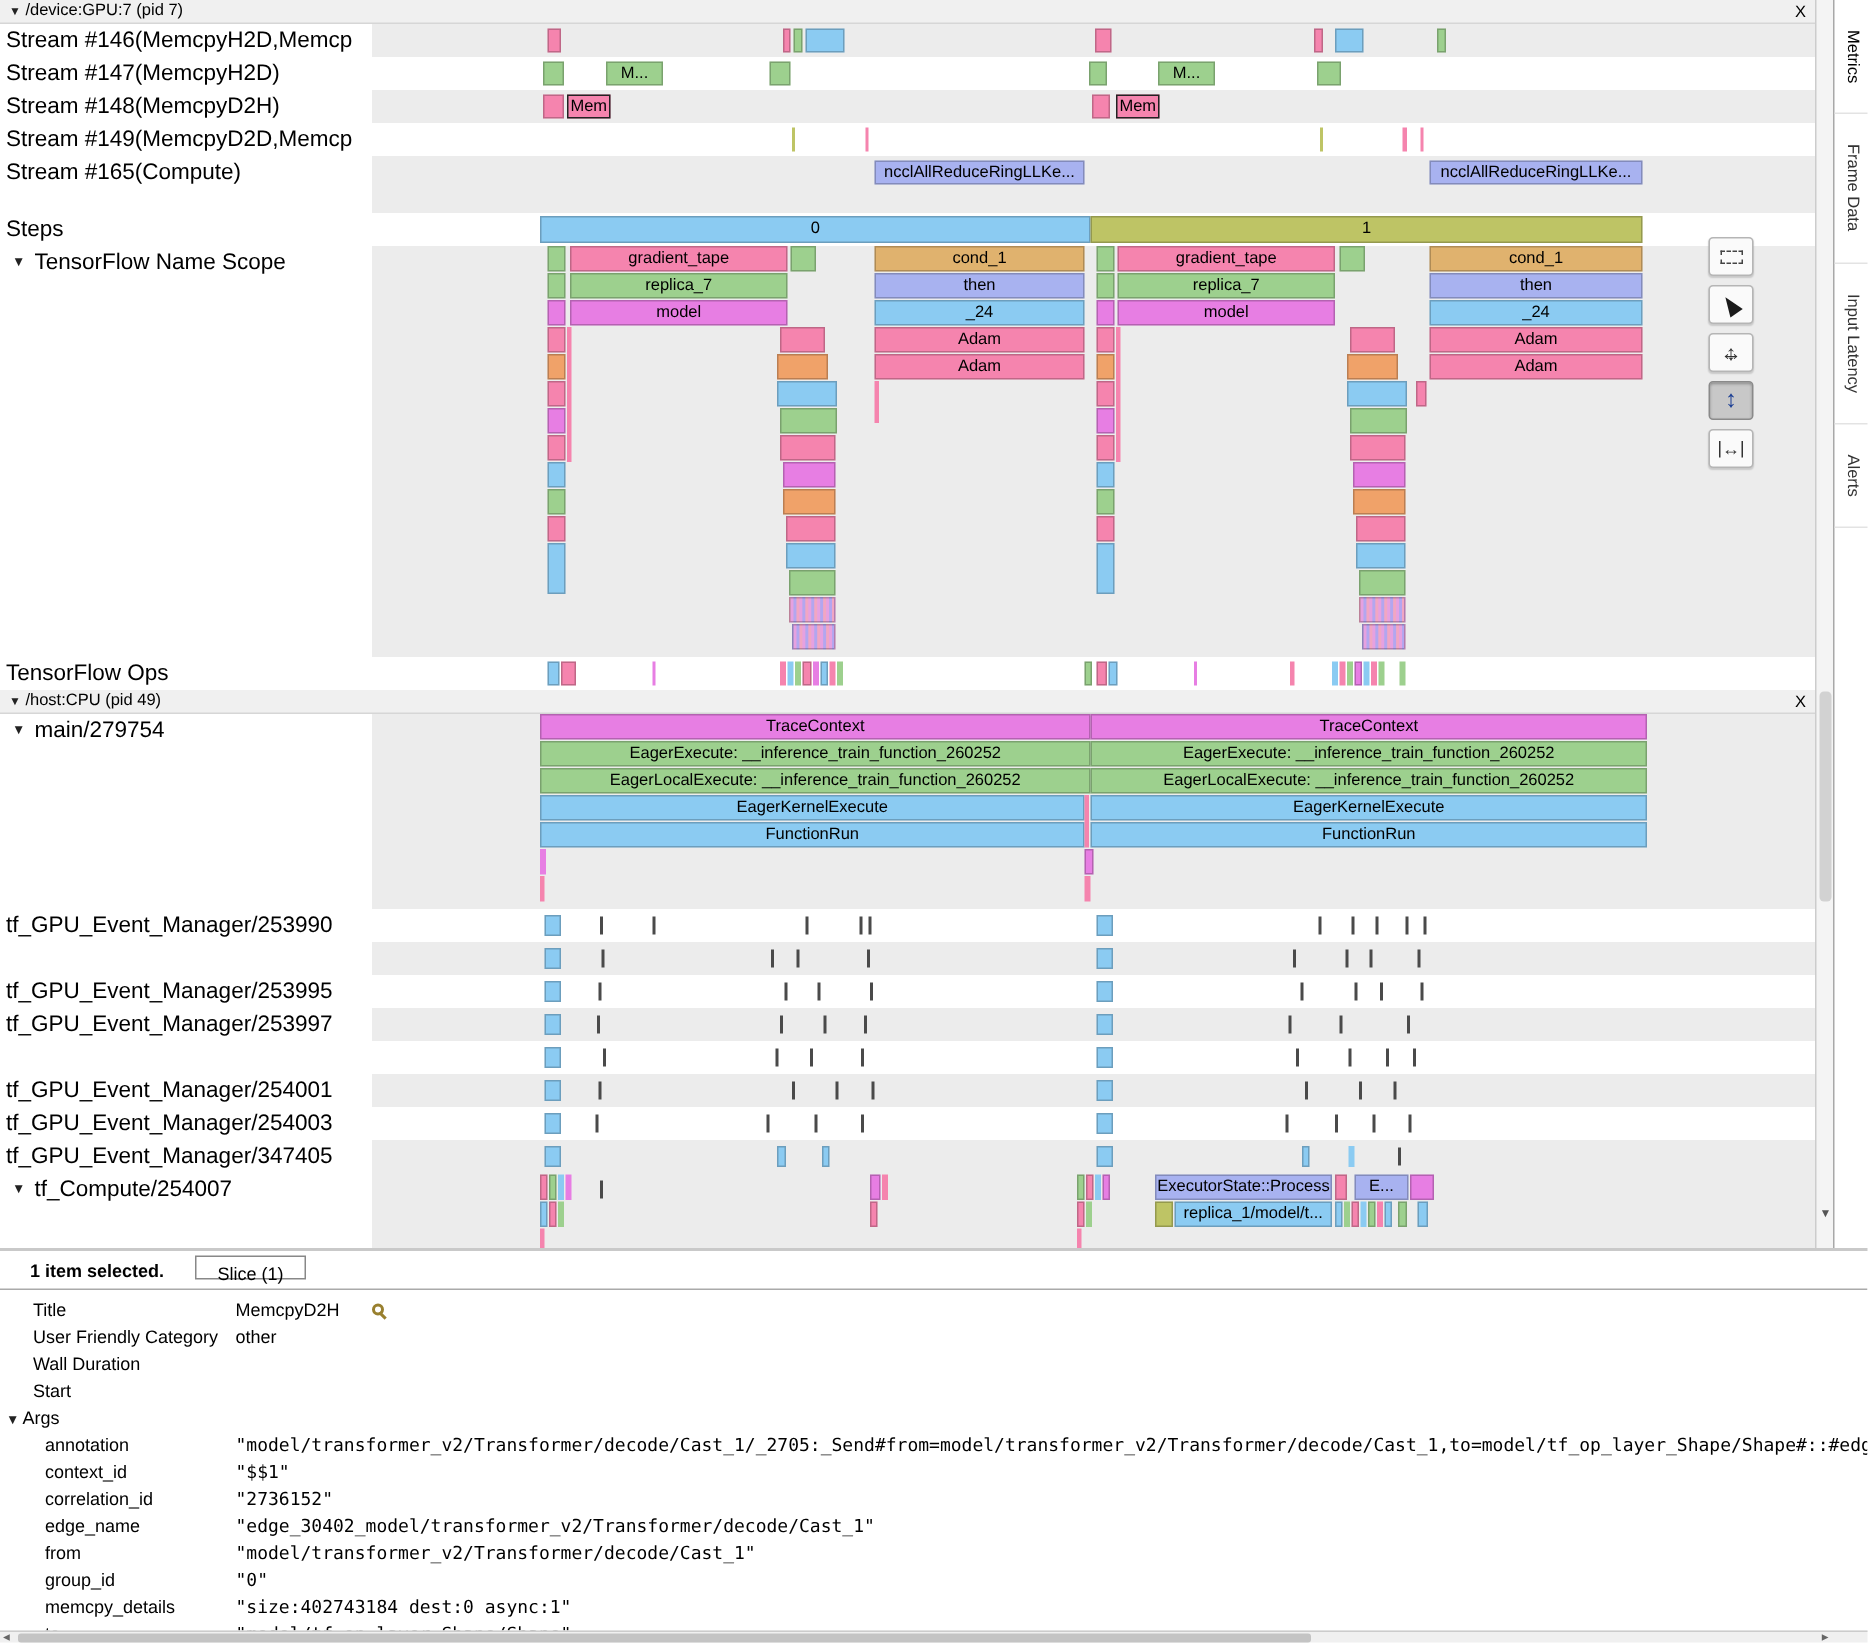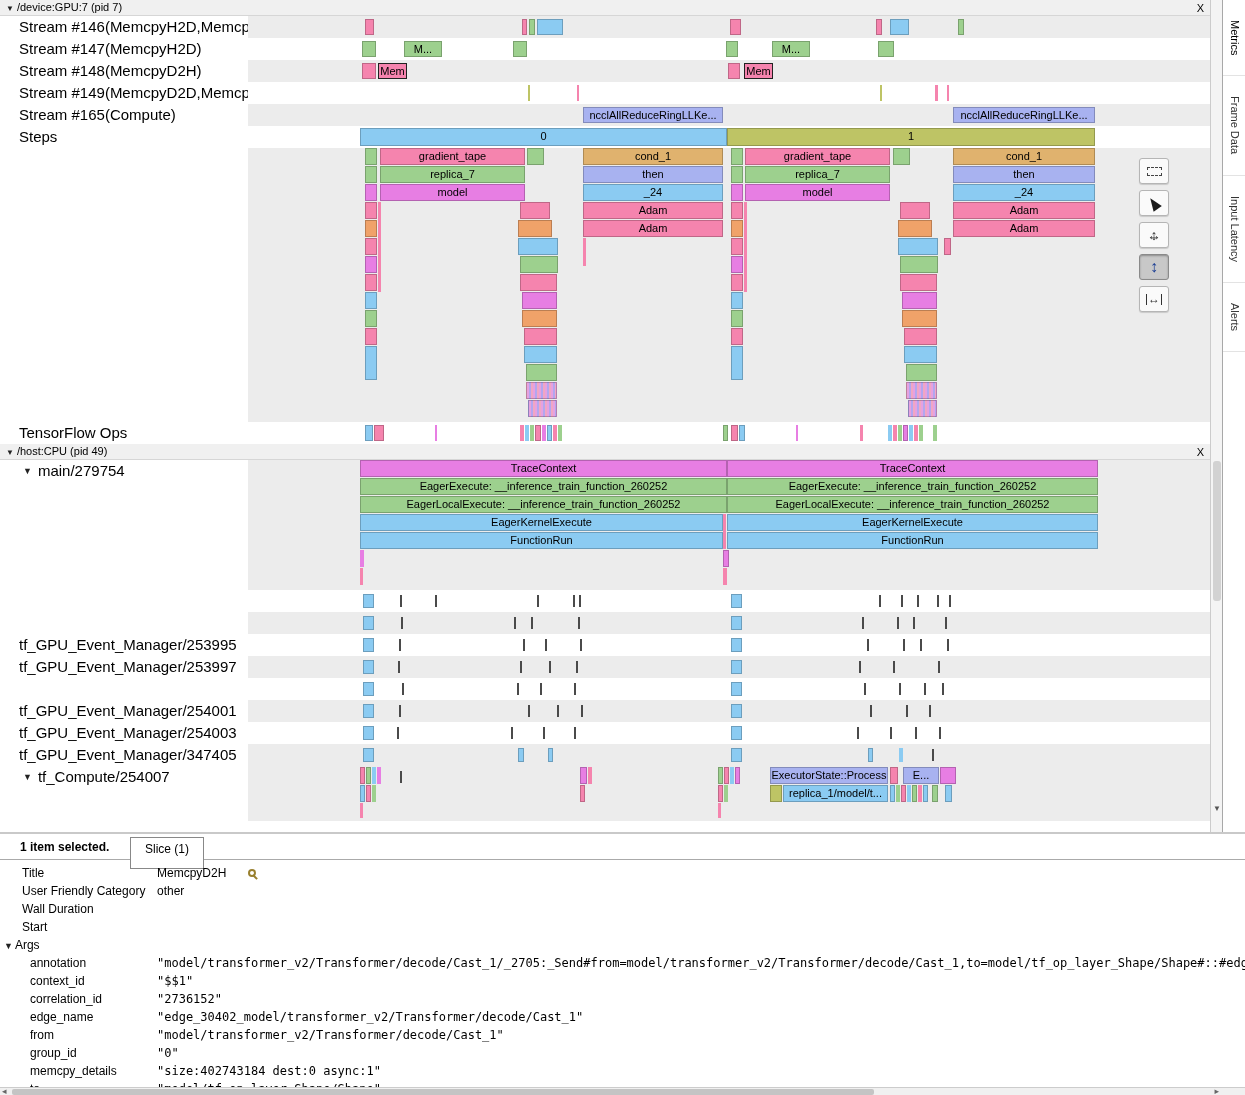--- a/index.html
+++ b/index.html
@@ -10,21 +10,21 @@
   .trace-area{position:absolute;left:0;top:0;width:1245px;height:832px;background:#fff;overflow:hidden;}
   #timeline{position:absolute;left:0;top:0;width:1210px;}
   .sec-header{position:relative;height:16px;background:#f0f0f0;border-bottom:1px solid #d6d6d6;
     font-size:11px;line-height:15px;padding-left:4px;color:#000;}
   .tri{display:inline-block;font-size:8px;margin:0 3px 0 2px;color:#222;cursor:pointer;}
   .sec-close{position:absolute;right:6px;top:0;line-height:16px;font-size:11px;cursor:pointer;}
   .trow{position:relative;width:1210px;}
   .track{position:absolute;left:248px;right:0;top:0;bottom:0;background:#fff;}
   .track.gray{background:#ececec;}
   .rlabel{position:absolute;left:0;top:0;bottom:0;width:248px;background:#fff;font-size:15px;
-    line-height:21px;padding-left:19px;white-space:nowrap;overflow:hidden;color:#000;}
+    line-height:21px;padding-left:4px;white-space:nowrap;overflow:hidden;color:#000;}
   .tri2{display:inline-block;font-size:9px;margin:0 6px 0 4px;vertical-align:2px;color:#222;cursor:pointer;}
   .bar{position:absolute;border:1px solid rgba(0,0,0,0.22);font-size:11px;line-height:15px;
     text-align:center;overflow:hidden;white-space:nowrap;color:#000;cursor:pointer;}
   .bar.sel{border:1px solid #222;}
   .bar.stripes{background:repeating-linear-gradient(90deg,#e6a1e0 0 2px,#b3a6ef 2px 4px,#f1a6c3 4px 6px);}
   .tick{position:absolute;top:5px;width:2px;height:12px;background:#4a4a4a;cursor:pointer;}
 
   
   .vscroll{position:absolute;left:1210px;top:0;width:12px;height:832px;background:#f4f4f4;
     border-left:1px solid #ccc;}
@@ -51,21 +51,21 @@
     font-size:14px;color:#333;}
   .ic-zoom{font-size:16px;font-weight:bold;color:#1c3f94;line-height:16px;}
   .ic-timing{font-size:12px;color:#333;border-left:1px solid #333;border-right:1px solid #333;
     padding:0 1px;line-height:11px;}
 
   
   .details{position:absolute;left:0;top:832px;width:1245px;height:255px;background:#fff;
     border-top:2px solid #c9c9c9;overflow:hidden;}
   .dtabs{position:relative;height:26px;border-bottom:1px solid #aaa;background:#fff;}
   .sel-text{position:absolute;left:20px;top:6px;font-weight:bold;font-size:12px;color:#000;}
-  .dtab{position:absolute;left:130px;top:3px;height:32px;padding:4px 14px 0 14px;border:1px solid #888;
+  .dtab{position:absolute;left:130px;top:3px;height:16px;padding:4px 14px 0 14px;border:1px solid #888;
     background:#fff;font-size:12px;cursor:pointer;}
   #detail-rows{padding-top:4px;}
   .drow{position:relative;height:18px;line-height:18px;font-size:12px;white-space:nowrap;overflow:hidden;}
   .dlabel{position:absolute;left:22px;color:#000;}
   .dlabel.arg{left:30px;}
   .dvalue{position:absolute;left:157px;color:#000;}
   .mono{font-family:"DejaVu Sans Mono",monospace;font-size:12px;}
   .args-head .tri3{display:inline-block;font-size:9px;margin:0 2px 0 4px;color:#222;}
   .mag{display:inline-block;position:absolute;left:248px;top:5px;width:8px;height:8px;
     border:2px solid #99802f;border-radius:50%;cursor:pointer;}
@@ -117,34 +117,35 @@
       </div>
       <div class="trow" style="height: 22px;">
         <div class="track"></div>
         <div class="rlabel"><span>Stream #149(MemcpyD2D,Memcp</span></div>
         <div class="bar" style="left: 528px; top: 3px; width: 2px; height: 16px; background: rgb(190, 196, 101); border: none;"></div>
         <div class="bar" style="left: 577px; top: 3px; width: 2px; height: 16px; background: rgb(245, 132, 174); border: none;"></div>
         <div class="bar" style="left: 880px; top: 3px; width: 2px; height: 16px; background: rgb(190, 196, 101); border: none;"></div>
         <div class="bar" style="left: 935px; top: 3px; width: 3px; height: 16px; background: rgb(245, 132, 174); border: none;"></div>
         <div class="bar" style="left: 947px; top: 3px; width: 2px; height: 16px; background: rgb(245, 132, 174); border: none;"></div>
       </div>
-      <div class="trow" style="height: 22px;">
+      <div class="trow" style="height: 38px;">
         <div class="track gray"></div>
         <div class="rlabel"><span>Stream #165(Compute)</span></div>
         <div class="bar" style="left: 583px; top: 3px; width: 140px; height: 16px; background: rgb(168, 178, 240);">ncclAllReduceRingLLKe...</div>
         <div class="bar" style="left: 953px; top: 3px; width: 142px; height: 16px; background: rgb(168, 178, 240);">ncclAllReduceRingLLKe...</div>
       </div>
       <div class="trow" style="height: 22px;">
         <div class="track"></div>
         <div class="rlabel"><span>Steps</span></div>
         <div class="bar" style="left: 360px; top: 2px; width: 367px; height: 18px; background: rgb(139, 203, 242);">0</div>
         <div class="bar" style="left: 727px; top: 2px; width: 368px; height: 18px; background: rgb(190, 196, 101);">1</div>
       </div>
       <div class="trow" style="height: 274px;">
         <div class="track gray"></div>
+        <div class="rlabel"><span class="tri2">▼</span><span>TensorFlow Name Scope</span></div>
         <div class="bar" style="left: 365px; top: 0px; width: 12px; height: 17px; background: rgb(157, 208, 142);"></div>
         <div class="bar" style="left: 380px; top: 0px; width: 145px; height: 17px; background: rgb(245, 132, 174);">gradient_tape</div>
         <div class="bar" style="left: 527px; top: 0px; width: 17px; height: 17px; background: rgb(157, 208, 142);"></div>
         <div class="bar" style="left: 380px; top: 18px; width: 145px; height: 17px; background: rgb(157, 208, 142);">replica_7</div>
         <div class="bar" style="left: 380px; top: 36px; width: 145px; height: 17px; background: rgb(231, 126, 227);">model</div>
         <div class="bar" style="left: 365px; top: 18px; width: 12px; height: 17px; background: rgb(157, 208, 142);"></div>
         <div class="bar" style="left: 365px; top: 36px; width: 12px; height: 17px; background: rgb(231, 126, 227);"></div>
         <div class="bar" style="left: 365px; top: 54px; width: 12px; height: 17px; background: rgb(245, 132, 174);"></div>
         <div class="bar" style="left: 365px; top: 72px; width: 12px; height: 17px; background: rgb(240, 162, 105);"></div>
         <div class="bar" style="left: 365px; top: 90px; width: 12px; height: 17px; background: rgb(245, 132, 174);"></div>
@@ -252,20 +253,21 @@
         <div class="bar" style="left: 360px; top: 72px; width: 363px; height: 17px; background: rgb(139, 203, 242);">FunctionRun</div>
         <div class="bar" style="left: 727px; top: 72px; width: 371px; height: 17px; background: rgb(139, 203, 242);">FunctionRun</div>
         <div class="bar" style="left: 723px; top: 54px; width: 3px; height: 35px; background: rgb(245, 132, 174); border: none;"></div>
         <div class="bar" style="left: 360px; top: 90px; width: 4px; height: 17px; background: rgb(231, 126, 227); border: none;"></div>
         <div class="bar" style="left: 723px; top: 90px; width: 6px; height: 17px; background: rgb(231, 126, 227);"></div>
         <div class="bar" style="left: 360px; top: 108px; width: 3px; height: 17px; background: rgb(245, 132, 174); border: none;"></div>
         <div class="bar" style="left: 723px; top: 108px; width: 4px; height: 17px; background: rgb(245, 132, 174); border: none;"></div>
       </div>
       <div class="trow" style="height: 22px;">
         <div class="track"></div>
+        <div class="rlabel"><span>tf_GPU_Event_Manager/253990</span></div>
         <div class="bar" style="left: 363px; top: 4px; width: 11px; height: 14px; background: rgb(139, 203, 242);"></div>
         <div class="bar" style="left: 731px; top: 4px; width: 11px; height: 14px; background: rgb(139, 203, 242);"></div>
         <div class="tick" style="left: 400px;"></div>
         <div class="tick" style="left: 435px;"></div>
         <div class="tick" style="left: 537px;"></div>
         <div class="tick" style="left: 573px;"></div>
         <div class="tick" style="left: 579px;"></div>
         <div class="tick" style="left: 879px;"></div>
         <div class="tick" style="left: 901px;"></div>
         <div class="tick" style="left: 917px;"></div>

